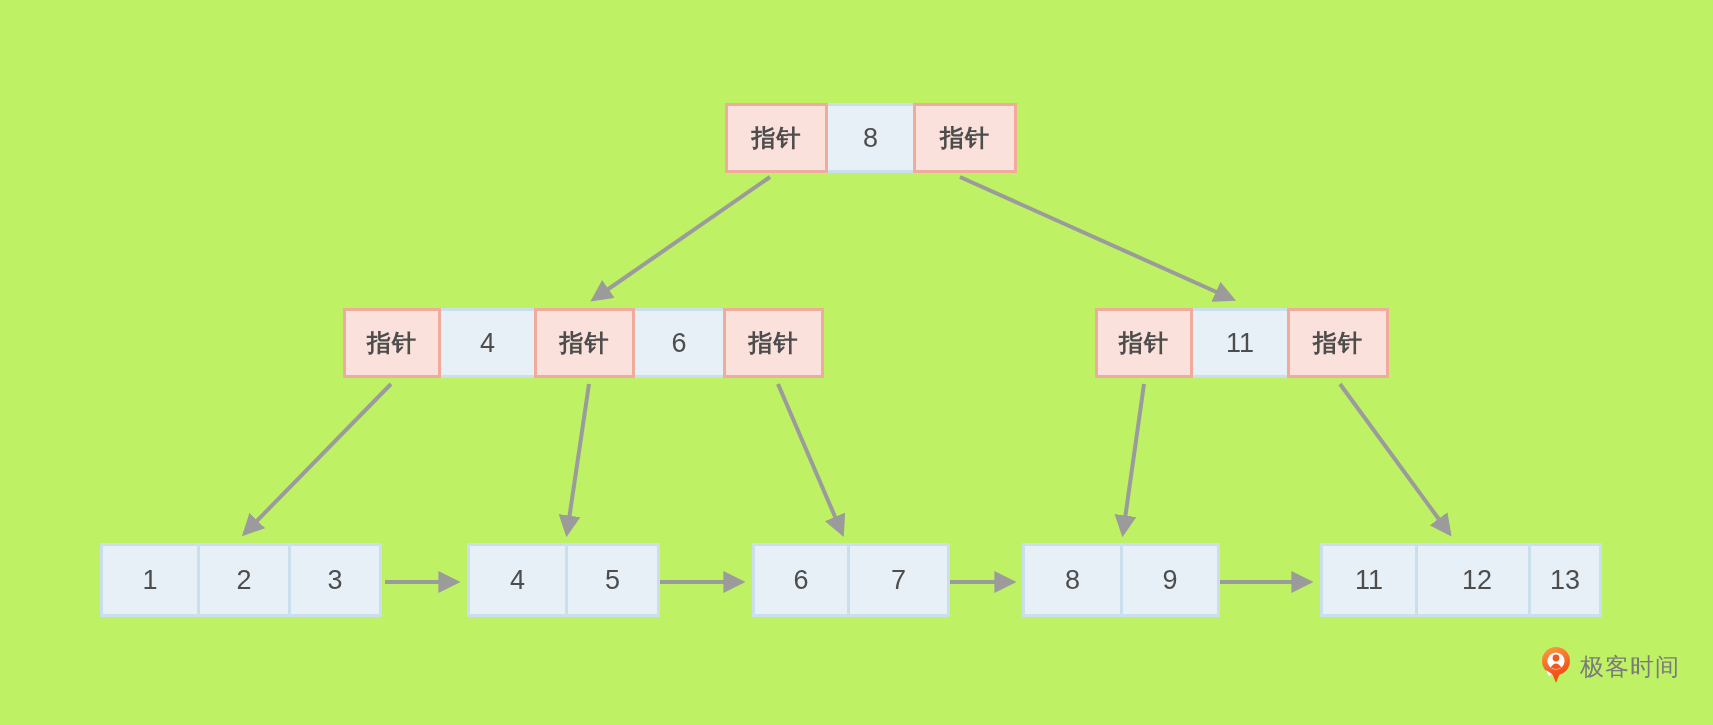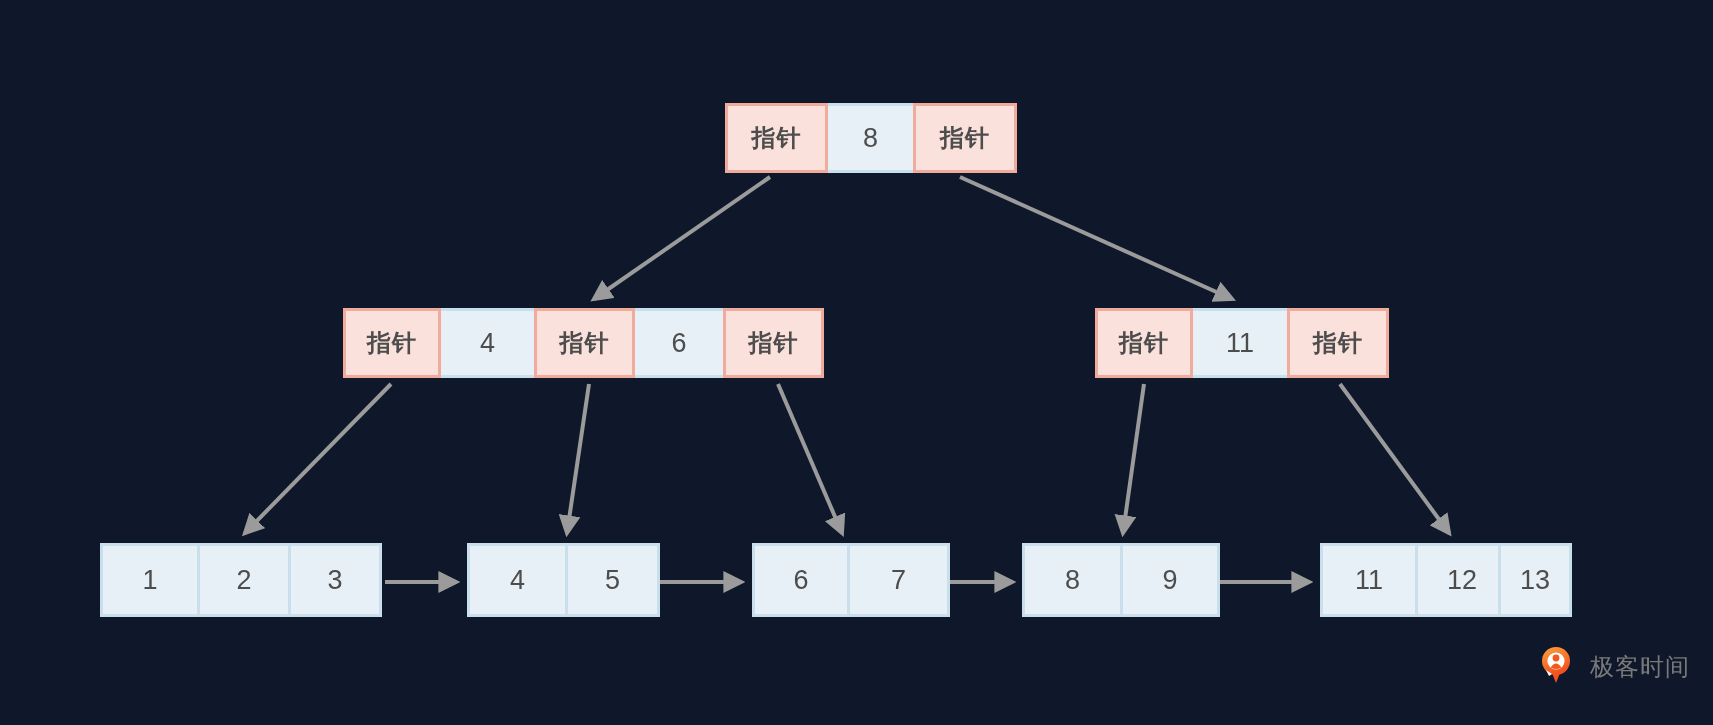--- a/index.html
+++ b/index.html
@@ -1,19 +1,19 @@
 <!DOCTYPE html>
 <html><head>
 <meta charset="utf-8">
 <style>
   html,body{margin:0;padding:0;background:#fff;}
   .canvas{
     position:relative;
     width:1713px;height:725px;
-    background:#0f172a;
+    background:#bef264;
     font-family:"Liberation Sans","DejaVu Sans",sans-serif;
     overflow:hidden;
   }
   .arrow-layer{position:absolute;left:0;top:0;width:1713px;height:725px;}
   .node{position:absolute;display:flex;}
   .cell{
     box-sizing:border-box;
     display:flex;align-items:center;justify-content:center;
     height:100%;
     color:#4d4d4d;
@@ -31,21 +31,21 @@
     border:3px solid #c9e0ec;
     font-size:27px;
     z-index:1;
   }
   .leaf .key-cell{font-size:27px;}
   .logo{
     position:absolute;left:1539px;top:645px;
     display:flex;align-items:center;
   }
   .logo-text{
-    margin-left:17px;
+    margin-left:7px;
     font-size:24px;
     color:#7a7a7a;
     letter-spacing:1px;
   }
 </style>
 </head>
 <body>
 
 <div class="canvas">
 
@@ -106,21 +106,21 @@
     <div class="cell key-cell" style="width:103px;">7</div>
   </div>
 
   <div class="node leaf" style="left:1022px;top:543px;height:74px;">
     <div class="cell key-cell" style="width:101px;">8</div>
     <div class="cell key-cell" style="width:100px;">9</div>
   </div>
 
   <div class="node leaf" style="left:1320px;top:543px;height:74px;">
     <div class="cell key-cell" style="width:98px;">11</div>
-    <div class="cell key-cell" style="width:86px;padding-left:8px;">12</div>
+    <div class="cell key-cell" style="width:116px;padding-left:8px;">12</div>
     <div class="cell key-cell" style="width:74px;">13</div>
   </div>
 
   <div class="logo">
     <svg width="34" height="44" viewBox="0 0 34 44">
       <defs>
         <linearGradient id="og" x1="0" y1="0" x2="0.4" y2="1">
           <stop offset="0" stop-color="#fba23f"></stop>
           <stop offset="1" stop-color="#f4511e"></stop>
         </linearGradient>

